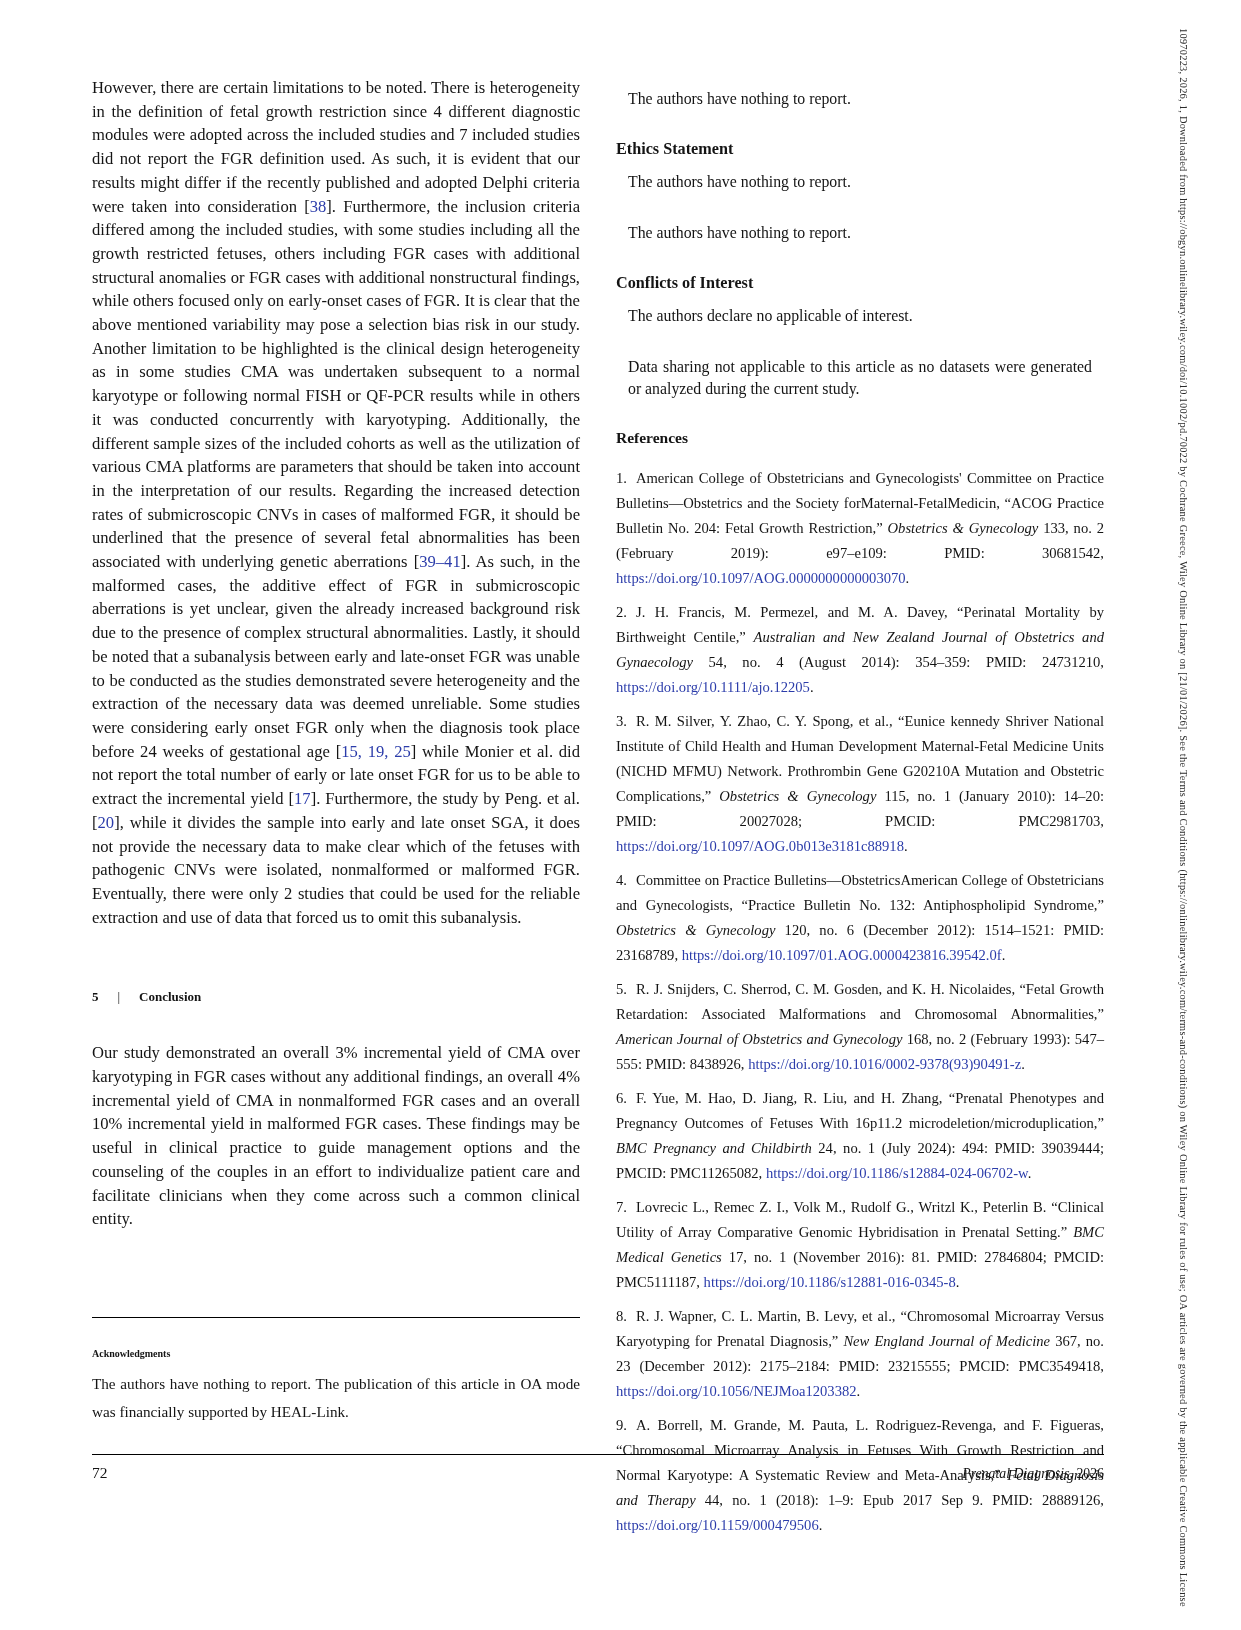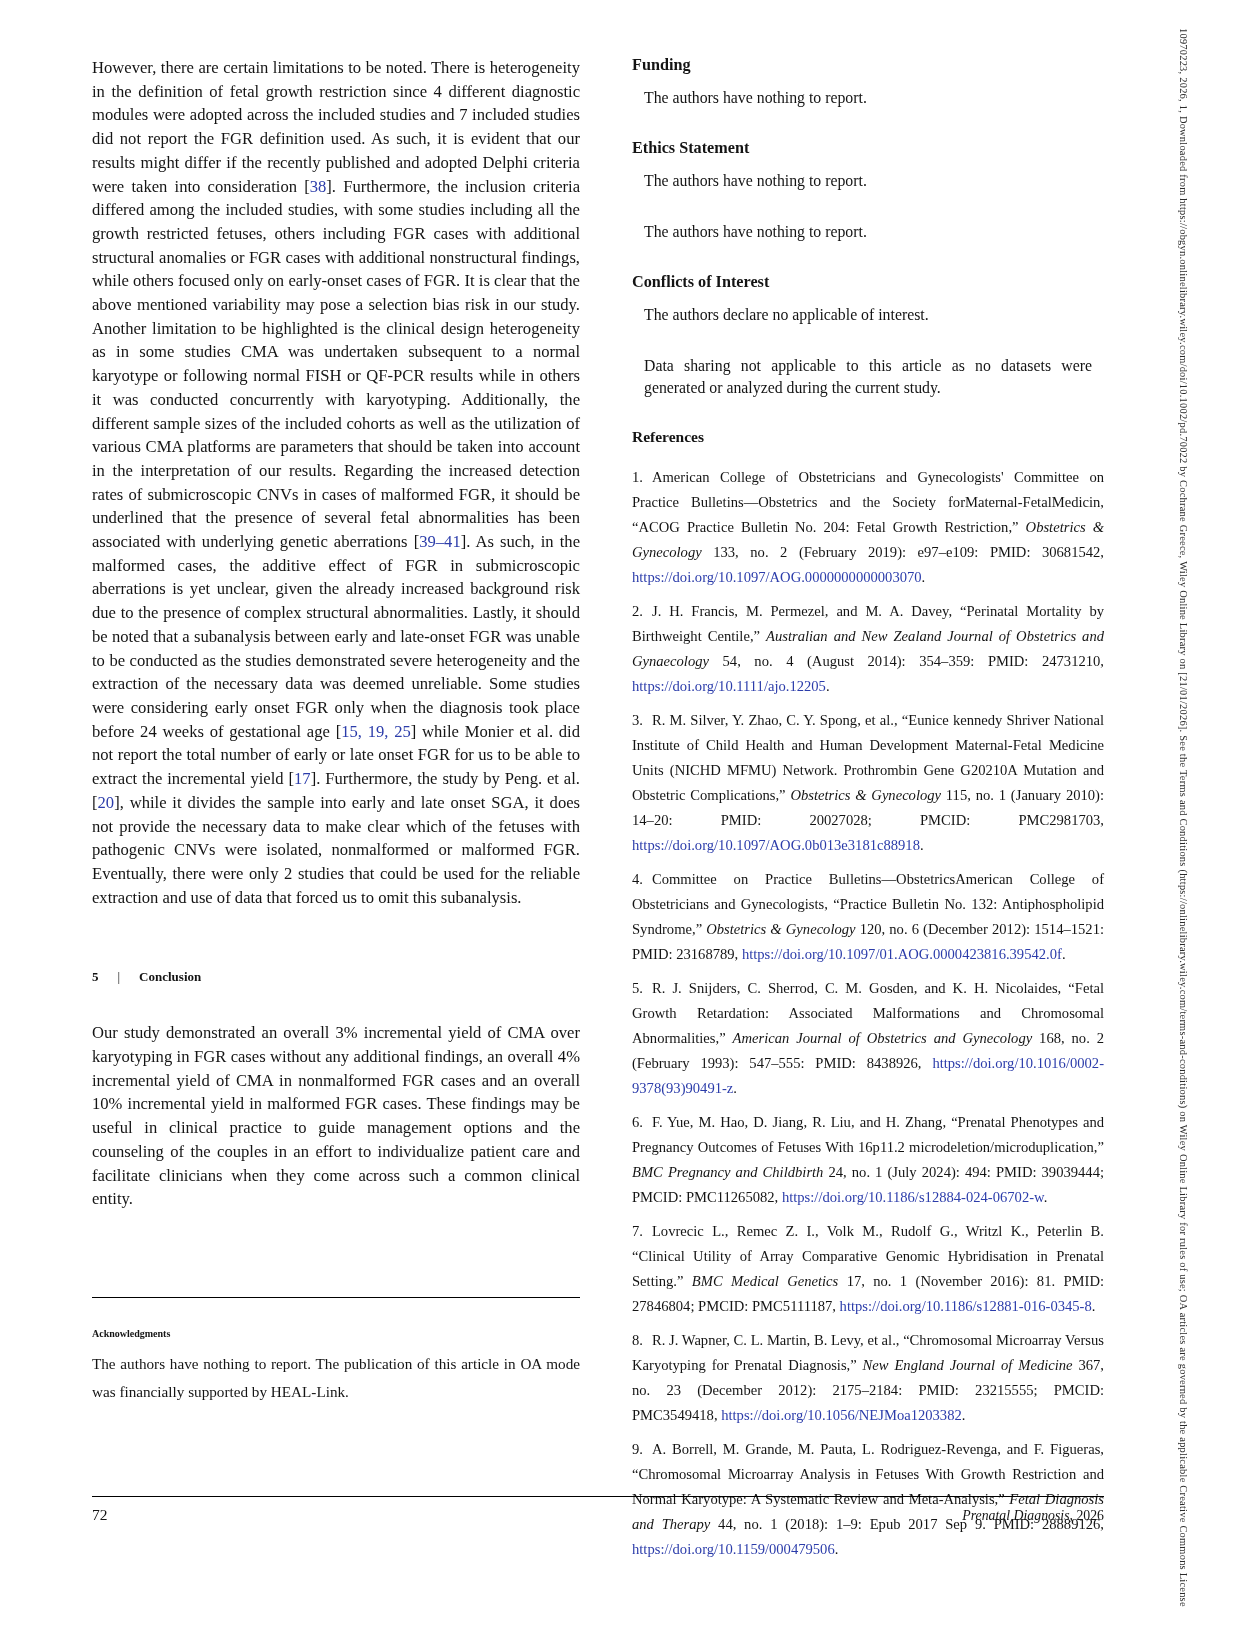--- a/index.html
+++ b/index.html
@@ -6,22 +6,22 @@
   .page{
     position:relative;
     width:1241px;height:1630px;
     background:#ffffff;
     font-family:"Liberation Serif", serif;
     color:#141414;
     overflow:hidden;
     margin:0 auto;
   }
   .content{
-    position:absolute;left:92px;top:56px;width:1012px;
-    display:flex;gap:52px;
+    position:absolute;left:92px;top:76px;width:1012px;
+    display:flex;gap:36px;
   }
   .col{width:488px;}
   
   .body-text{
     margin:0;
     font-size:16.6px;line-height:23.7px;
     text-align:justify;
   }
   .section-heading{
     margin:60px 0 36px 0;
@@ -57,21 +57,21 @@
     font-size:15.5px;font-weight:bold;
   }
   .ref{
     margin:0 0 9px 0;
     font-size:14.6px;line-height:25px;
     text-align:justify;
   }
   .ref-num{padding-right:9px;}
   .link{color:#2b3caa;}
   
-  .footer{position:absolute;left:92px;top:1496px;width:1012px;}
+  .footer{position:absolute;left:92px;top:1454px;width:1012px;}
   .footer-rule{border:none;border-top:1.4px solid #000;margin:0;}
   .footer-row{
     display:flex;justify-content:space-between;align-items:baseline;
     margin-top:9px;
   }
   .page-number{font-size:15.5px;}
   .journal-name{font-size:13.8px;}
   
   .sidebar{
     position:absolute;top:28px;right:52px;height:1584px;
@@ -99,21 +99,20 @@
 
       <hr class="ack-rule">
 
       <h3 class="sub-heading">Acknowledgments</h3>
       <p class="ack-body">The authors have nothing to report. The publication of this article in OA mode was financially supported by HEAL-Link.</p>
     </div>
 
     <div class="col">
       <div id="sections">
   <section class="rc-section">
-    <h3 class="rc-heading">Funding</h3>
     <p class="rc-body">The authors have nothing to report.</p>
   </section>
 
   <section class="rc-section">
     <h3 class="rc-heading">Ethics Statement</h3>
     <p class="rc-body">The authors have nothing to report.</p>
   </section>
 
   <section class="rc-section">
     <p class="rc-body">The authors have nothing to report.</p>

